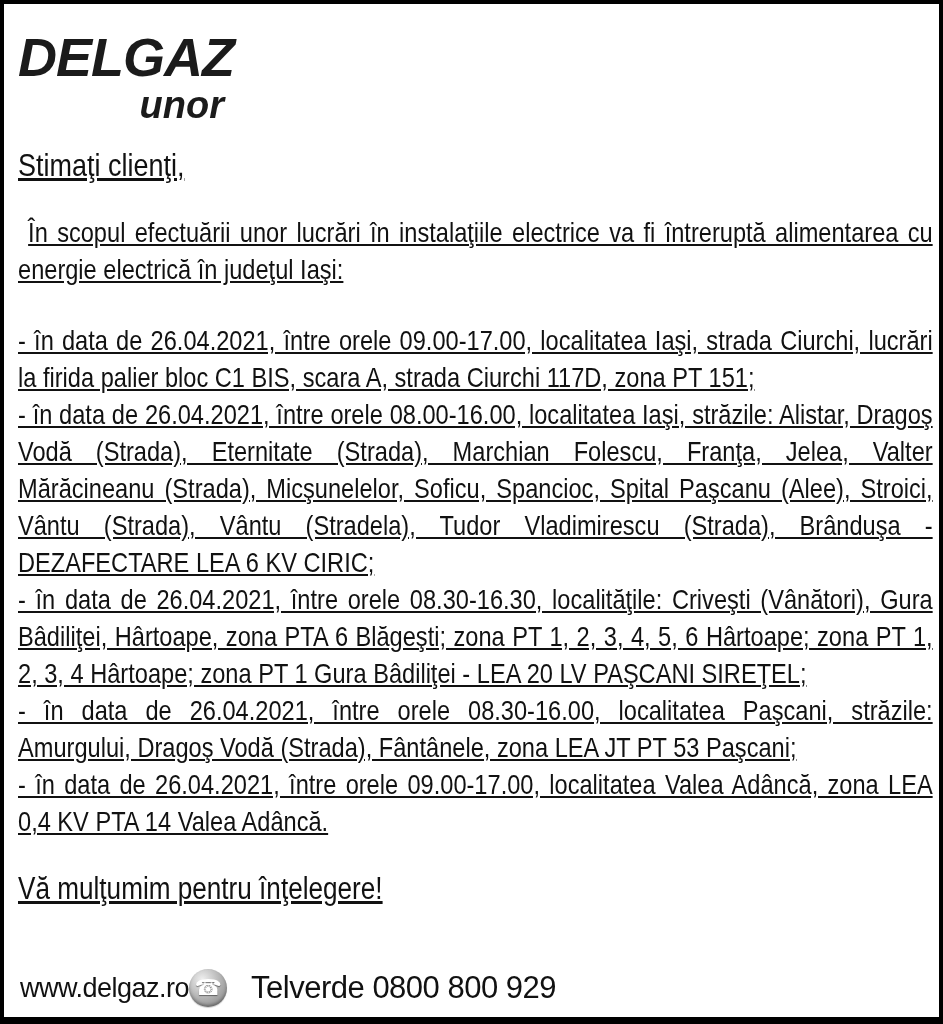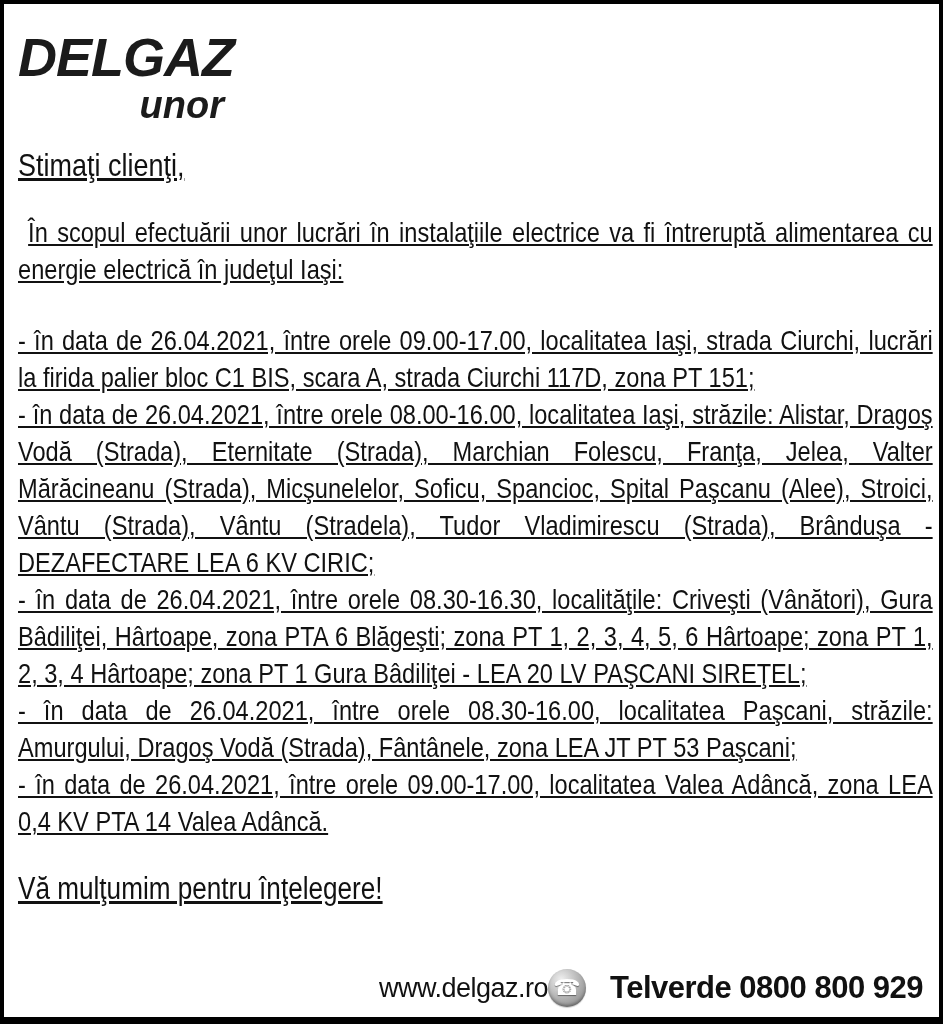--- a/index.html
+++ b/index.html
@@ -82,21 +82,21 @@
   .closing {
     font-size: 31px;
     line-height: 38px;
     margin: 30px 0 0 0;
   }
 
   
   .footer {
     margin-top: auto;
     display: flex;
-    justify-content: flex-end;
+    justify-content: flex-start;
     align-items: center;
     padding: 6px 16px 10px 16px;
   }
   .website { font-size: 27px; letter-spacing: -0.5px; }
   .phone-contact {
     display: flex;
     align-items: center;
     gap: 24px;
   }
   .phone-badge {
@@ -109,21 +109,21 @@
     align-items: center;
     justify-content: center;
     flex: 0 0 auto;
   }
   .phone-glyph {
     color: #ffffff;
     font-size: 22px;
     line-height: 1;
     text-shadow: 0 1px 1px rgba(0,0,0,0.45);
   }
-  .phone-label { font-size: 31px; letter-spacing: -0.5px; font-weight: bold; }
+  .phone-label { font-size: 31px; letter-spacing: -0.5px; }
 </style>
 </head>
 <body>
 
 <div class="page">
 
   <div class="logo">
     <div class="logo-main">DELGAZ</div>
     <div class="logo-sub">unor</div>
   </div>

